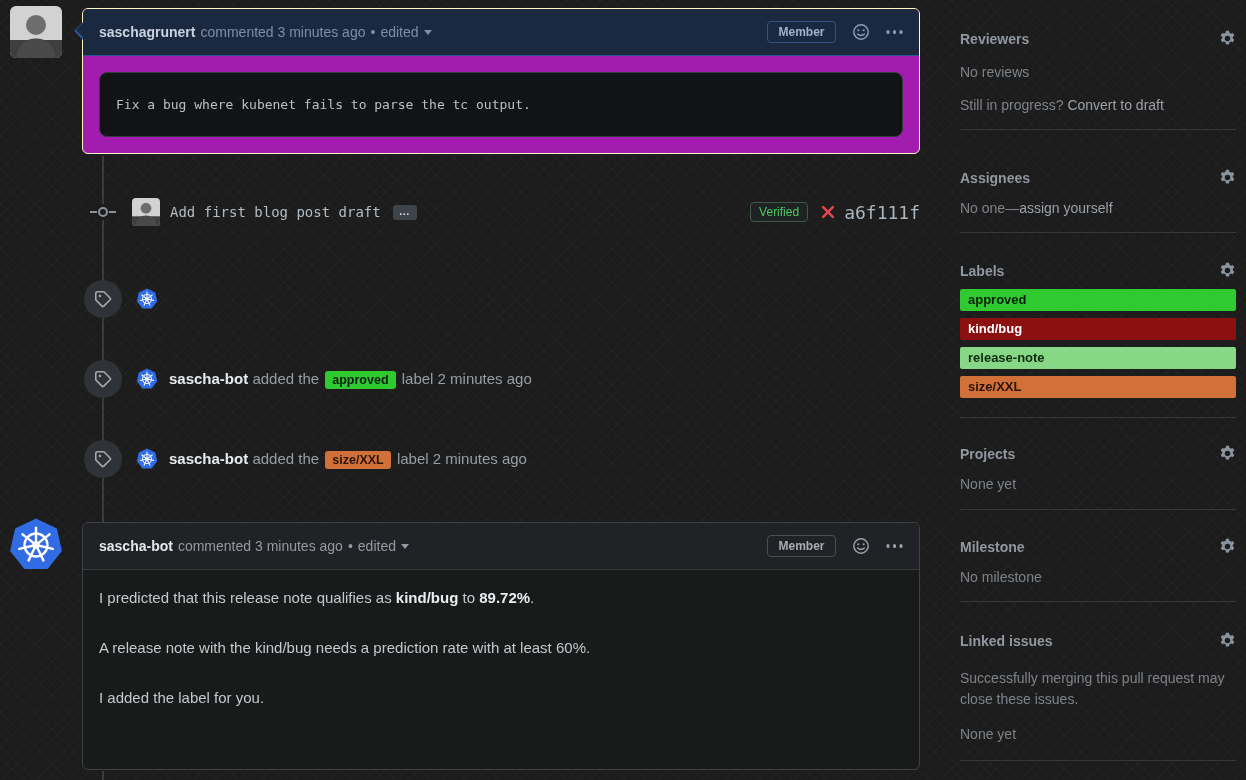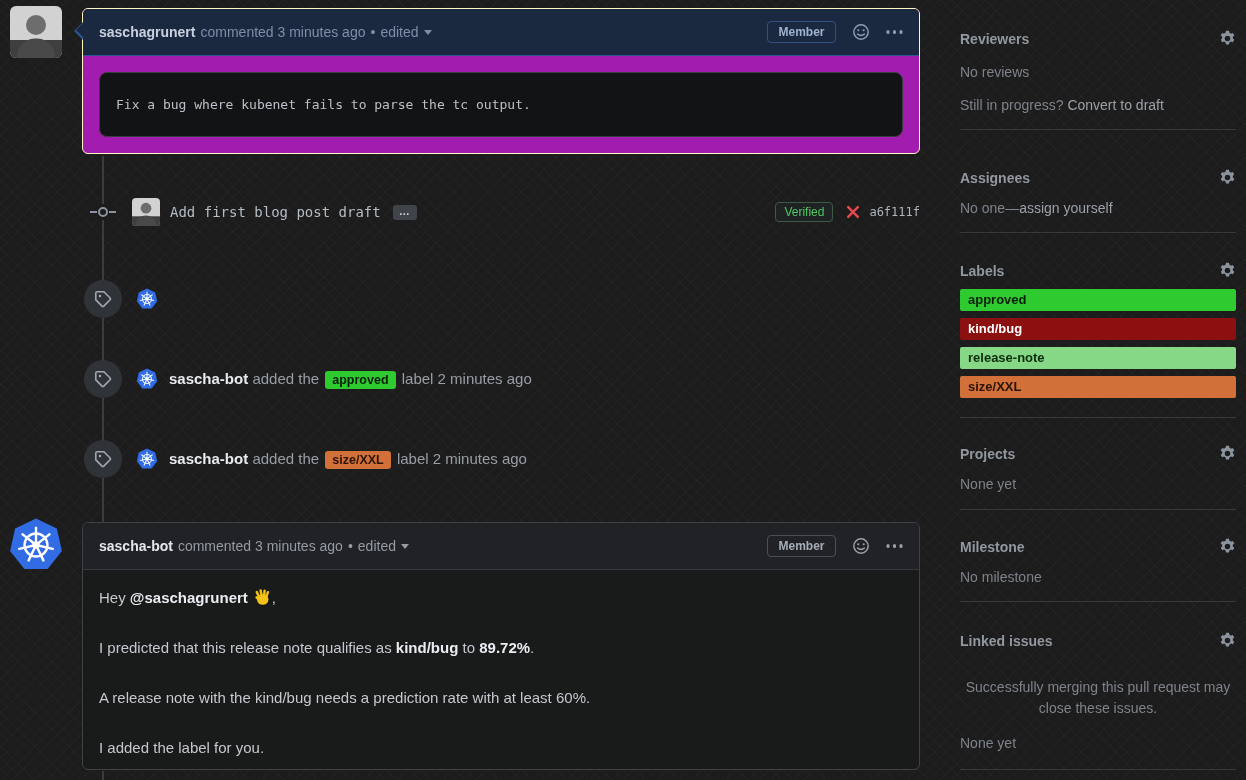--- a/index.html
+++ b/index.html
@@ -66,21 +66,21 @@
 
   
   .commit-row { position:absolute; left:82px; top:196px; width:838px; height:32px; display:flex; align-items:center; z-index:1; }
   .commit-icon { margin-left:8px; background:#1c1c1c; line-height:0; }
   .commit-avatar { width:28px; height:28px; margin-left:16px; border-radius:4px; overflow:hidden; flex:none; }
   .commit-msg { font-family:"DejaVu Sans Mono","Liberation Mono",monospace; font-size:14px; color:#b4bcc5; margin-left:10px; cursor:pointer; }
   .commit-expander { margin-left:12px; background:#3f434a; color:#ced4db; border-radius:3px; font-size:11px; font-weight:bold; letter-spacing:1px; padding:1px 6px 4px; line-height:10px; cursor:pointer; }
   .commit-right { margin-left:auto; display:flex; align-items:center; }
   .verified-badge { font-size:12px; color:#4fca64; border:1px solid #3e5a45; background:#1e2222; border-radius:4px; padding:2px 8px; cursor:pointer; }
   .x-icon { margin-left:12px; line-height:0; cursor:pointer; }
-  .commit-sha { font-family:"DejaVu Sans Mono","Liberation Mono",monospace; font-size:12px; color:#adb5bd; margin-left:8px; cursor:pointer; }
+  .commit-sha { font-family:"DejaVu Sans Mono","Liberation Mono",monospace; font-size:18px; color:#adb5bd; margin-left:8px; cursor:pointer; }
 
   
   .event-row { position:absolute; left:82px; width:838px; height:38px; display:flex; align-items:center; z-index:1; }
   .event-circle { width:38px; height:38px; border-radius:50%; background:#2f3237; margin-left:2px; display:flex; align-items:center; justify-content:center; flex:none; }
   .k8s-mini { width:22px; height:22px; margin-left:14px; flex:none; cursor:pointer; }
   .event-text { margin-left:11px; font-size:15px; color:#979ea5; }
   .event-text strong { color:#e7eaee; font-weight:bold; cursor:pointer; }
   .chip { display:inline-block; font-size:12.5px; font-weight:bold; padding:2px 7px; border-radius:3px; margin:0 2px; cursor:pointer; }
 
   
@@ -98,21 +98,21 @@
   .sec-assignees .empty { margin-top:12px; }
   .sec-labels { padding-top:29px; padding-bottom:19px; }
   .label-list { margin-top:10px; }
   .label-bar { height:22px; line-height:22px; padding:0 8px; border-radius:2px; font-size:13px; font-weight:bold; margin-bottom:7px; cursor:pointer; }
   .label-bar:last-child { margin-bottom:0; }
   .sec-projects { padding-top:27px; padding-bottom:15px; }
   .sec-projects .empty { margin-top:12px; }
   .sec-milestone { padding-top:28px; padding-bottom:14px; }
   .sec-milestone .empty { margin-top:12px; }
   .sec-linked { padding-top:30px; padding-bottom:16px; }
-  .sec-linked .desc { margin-top:28px; line-height:21px;text-align:center; }
+  .sec-linked .desc { margin-top:19px; line-height:21px; }
   .sec-linked .empty { margin-top:14px; }
 </style>
 </head>
 <body>
 
 <div class="timeline-line"></div>
 <div class="timeline-line below"></div>
 
 <span class="avatar-person avatar-lg">
   <svg viewBox="0 0 52 52" width="52" height="52">
@@ -309,30 +309,20 @@
           <circle cx="5.6" cy="6.4" r="0.95" fill="currentColor"></circle>
           <circle cx="10.4" cy="6.4" r="0.95" fill="currentColor"></circle>
           <path d="M5 9.9 Q8 12.2 11 9.9" stroke="currentColor" fill="none" stroke-width="1.3" stroke-linecap="round"></path>
         </svg>
     </span>
     <span class="icon-btn">
         <span class="kebab-dots"></span>
       </span>
   </div>
   <div class="c2-body">
-    <p><span>Hey </span><strong class="mention">@saschagrunert</strong><span class="wave"><svg viewBox="0 0 24 24" width="19" height="19">
-            <g fill="#f5c218">
-              <rect x="4.6" y="3.2" width="3.1" height="10.5" rx="1.55" transform="rotate(-26 6.2 8)"></rect>
-              <rect x="8.8" y="1.6" width="3.1" height="11.5" rx="1.55" transform="rotate(-11 10.4 7)"></rect>
-              <rect x="12.8" y="1.8" width="3.1" height="11.5" rx="1.55" transform="rotate(5 14.4 7)"></rect>
-              <rect x="16.4" y="3.6" width="3" height="9.8" rx="1.5" transform="rotate(19 17.9 8)"></rect>
-              <ellipse cx="12.3" cy="14.6" rx="7.2" ry="6.6"></ellipse>
-              <rect x="2.6" y="11.6" width="8.6" height="3.4" rx="1.7" transform="rotate(30 6.9 13.3)"></rect>
-            </g>
-          </svg></span><span>,</span></p>
     <p><span>I predicted that this release note qualifies as </span><strong>kind/bug</strong><span> to </span><strong>89.72%</strong><span>.</span></p>
     <p>A release note with the kind/bug needs a prediction rate with at least 60%.</p>
     <p>I added the label for you.</p>
   </div>
 </div>
 
 <div class="sidebar">
 
   <div class="sb-sec sec-reviewers">
     <div class="sb-head">

